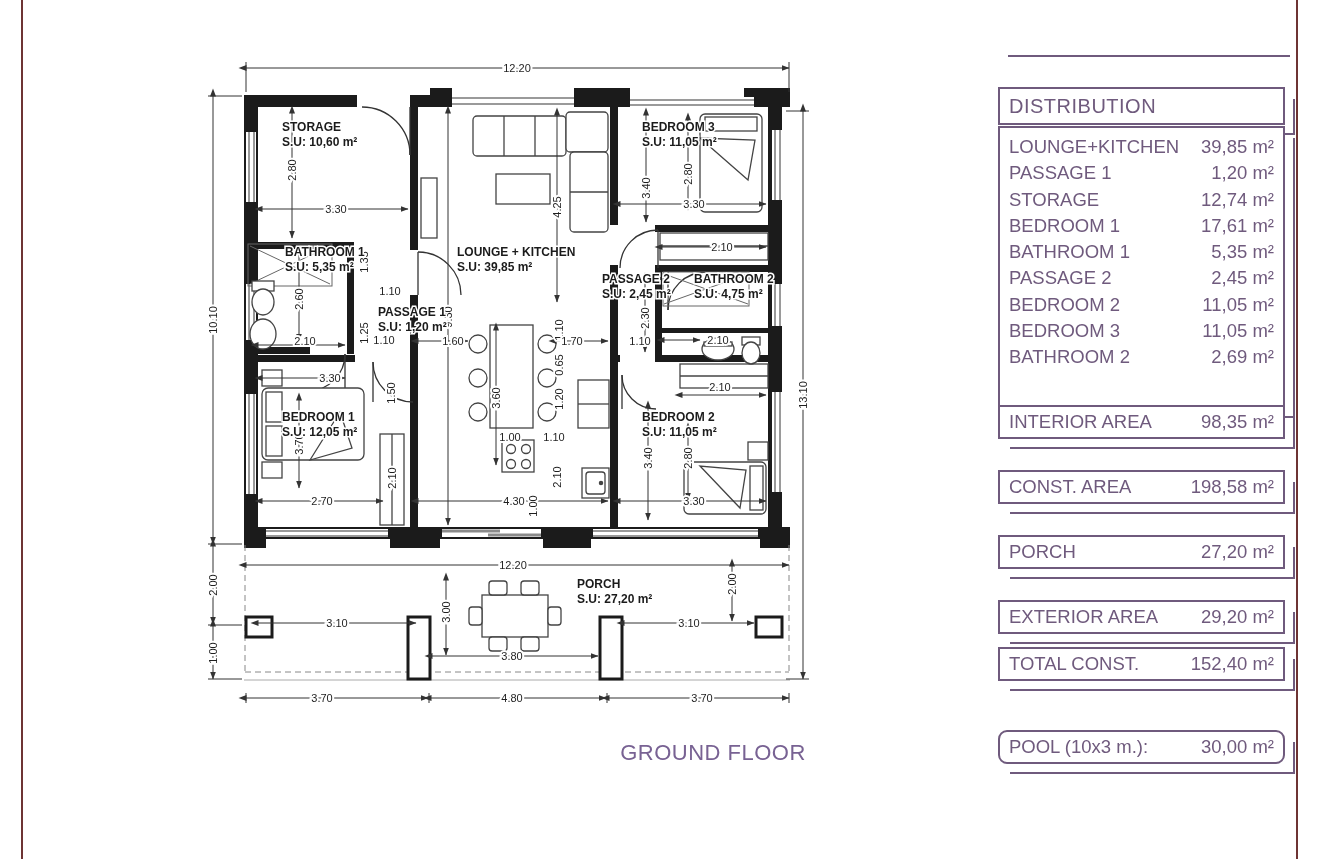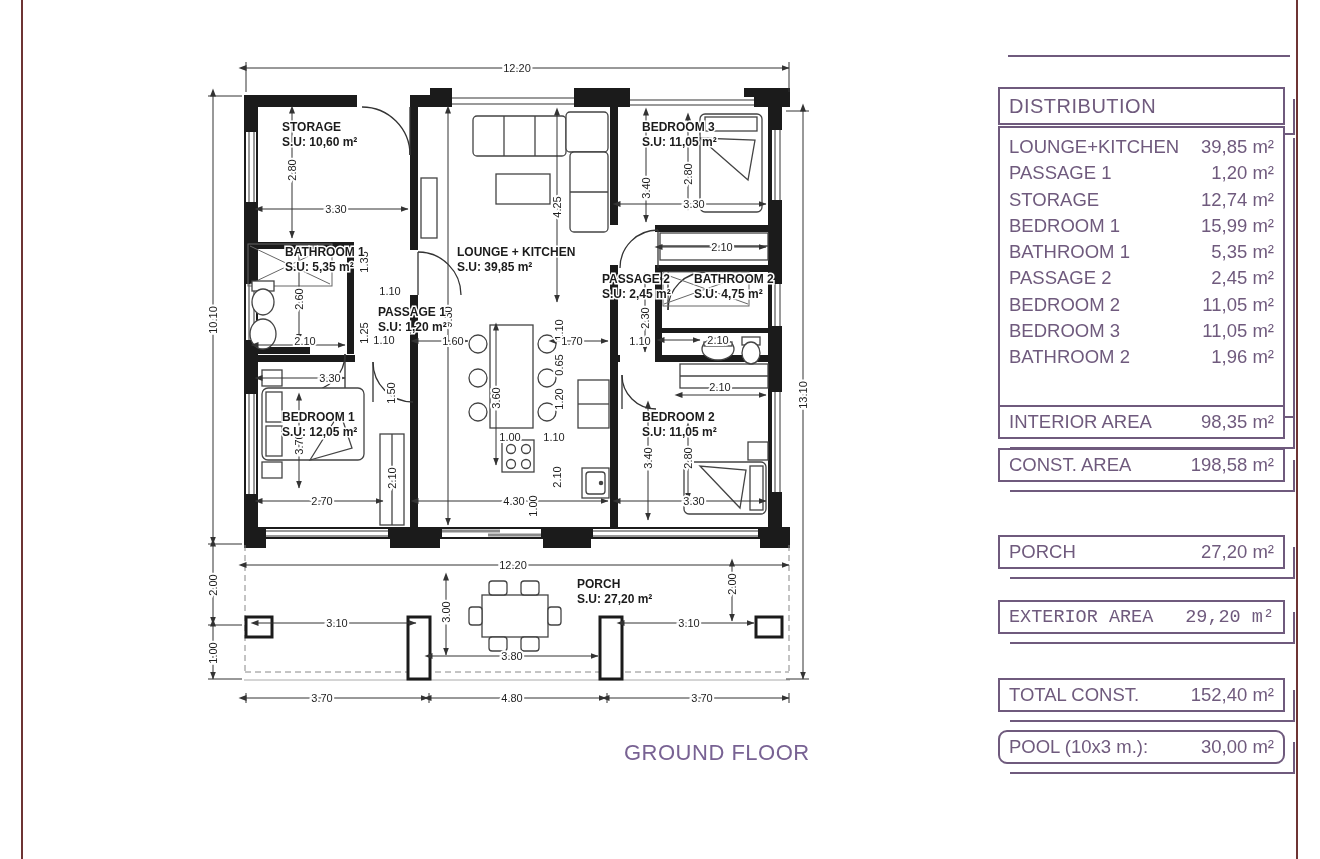--- a/index.html
+++ b/index.html
@@ -21,21 +21,21 @@
         pointer-events:none;}
   .pbox-header{top:67px;height:38px;display:flex;align-items:center;padding:0 9px;
         font-size:20px;letter-spacing:0.5px;margin-top:20px;}
   .pbox-list{top:126px;height:282px;padding:6px 9px 0 9px;}
   .dist-row{display:flex;justify-content:space-between;font-size:18.5px;line-height:26.3px;}
   .sbox{display:flex;justify-content:space-between;align-items:center;height:34px;
         padding:12px 9px;font-size:18.5px;}
   .partial-top-line{position:absolute;left:1008px;top:55px;width:282px;height:0;
         border-top:2px solid var(--accent);}
 
-  .plan-title{position:absolute;left:624px;top:740px;width:226px;text-align:left;
+  .plan-title{position:absolute;left:600px;top:740px;width:226px;text-align:center;
         font-size:22px;color:#786293;letter-spacing:0.5px;}
 </style>
 </head>
 <body>
 
 <div class="edge-line edge-left"></div>
 <div class="edge-line edge-right"></div>
 <div class="partial-top-line"></div>
 
 <svg id="plan-svg" width="1320" height="859" viewBox="0 0 1320 859">
@@ -373,62 +373,62 @@
     <div class="dist-row">
       <span>PASSAGE 1</span>
       <span>1,20 m²</span>
     </div>
     <div class="dist-row">
       <span>STORAGE</span>
       <span>12,74 m²</span>
     </div>
     <div class="dist-row">
       <span>BEDROOM 1</span>
-      <span>15,99 m²</span>
+      <span>17,61 m²</span>
     </div>
     <div class="dist-row">
       <span>BATHROOM 1</span>
       <span>5,35 m²</span>
     </div>
     <div class="dist-row">
       <span>PASSAGE 2</span>
       <span>2,45 m²</span>
     </div>
     <div class="dist-row">
       <span>BEDROOM 2</span>
       <span>11,05 m²</span>
     </div>
     <div class="dist-row">
       <span>BEDROOM 3</span>
       <span>11,05 m²</span>
     </div>
     <div class="dist-row">
       <span>BATHROOM 2</span>
-      <span>1,96 m²</span>
+      <span>2,69 m²</span>
     </div>
   </div>
 
 <div id="summary-container">
     <div class="pbox sbox" style="top: 405px;">
       <span>INTERIOR AREA</span>
       <span>98,35 m²</span>
     </div>
-    <div class="pbox sbox" style="top: 448px;">
+    <div class="pbox sbox" style="top: 470px;">
       <span>CONST. AREA</span>
       <span>198,58 m²</span>
     </div>
     <div class="pbox sbox" style="top: 535px;">
       <span>PORCH</span>
       <span>27,20 m²</span>
     </div>
-    <div class="pbox sbox" style="top: 600px; font-family: Liberation Mono, monospace;">
+    <div class="pbox sbox" style="top: 600px;">
       <span>EXTERIOR AREA</span>
       <span>29,20 m²</span>
     </div>
-    <div class="pbox sbox" style="top: 678px; text-align: center;">
+    <div class="pbox sbox" style="top: 647px; text-align: center;">
       <span>TOTAL CONST.</span>
       <span>152,40 m²</span>
     </div>
     <div class="pbox sbox" style="top: 730px; border-radius: 9px;">
       <span>POOL (10x3 m.):</span>
       <span>30,00 m²</span>
     </div>
   </div>
 
 <div class="plan-title">GROUND FLOOR</div>

